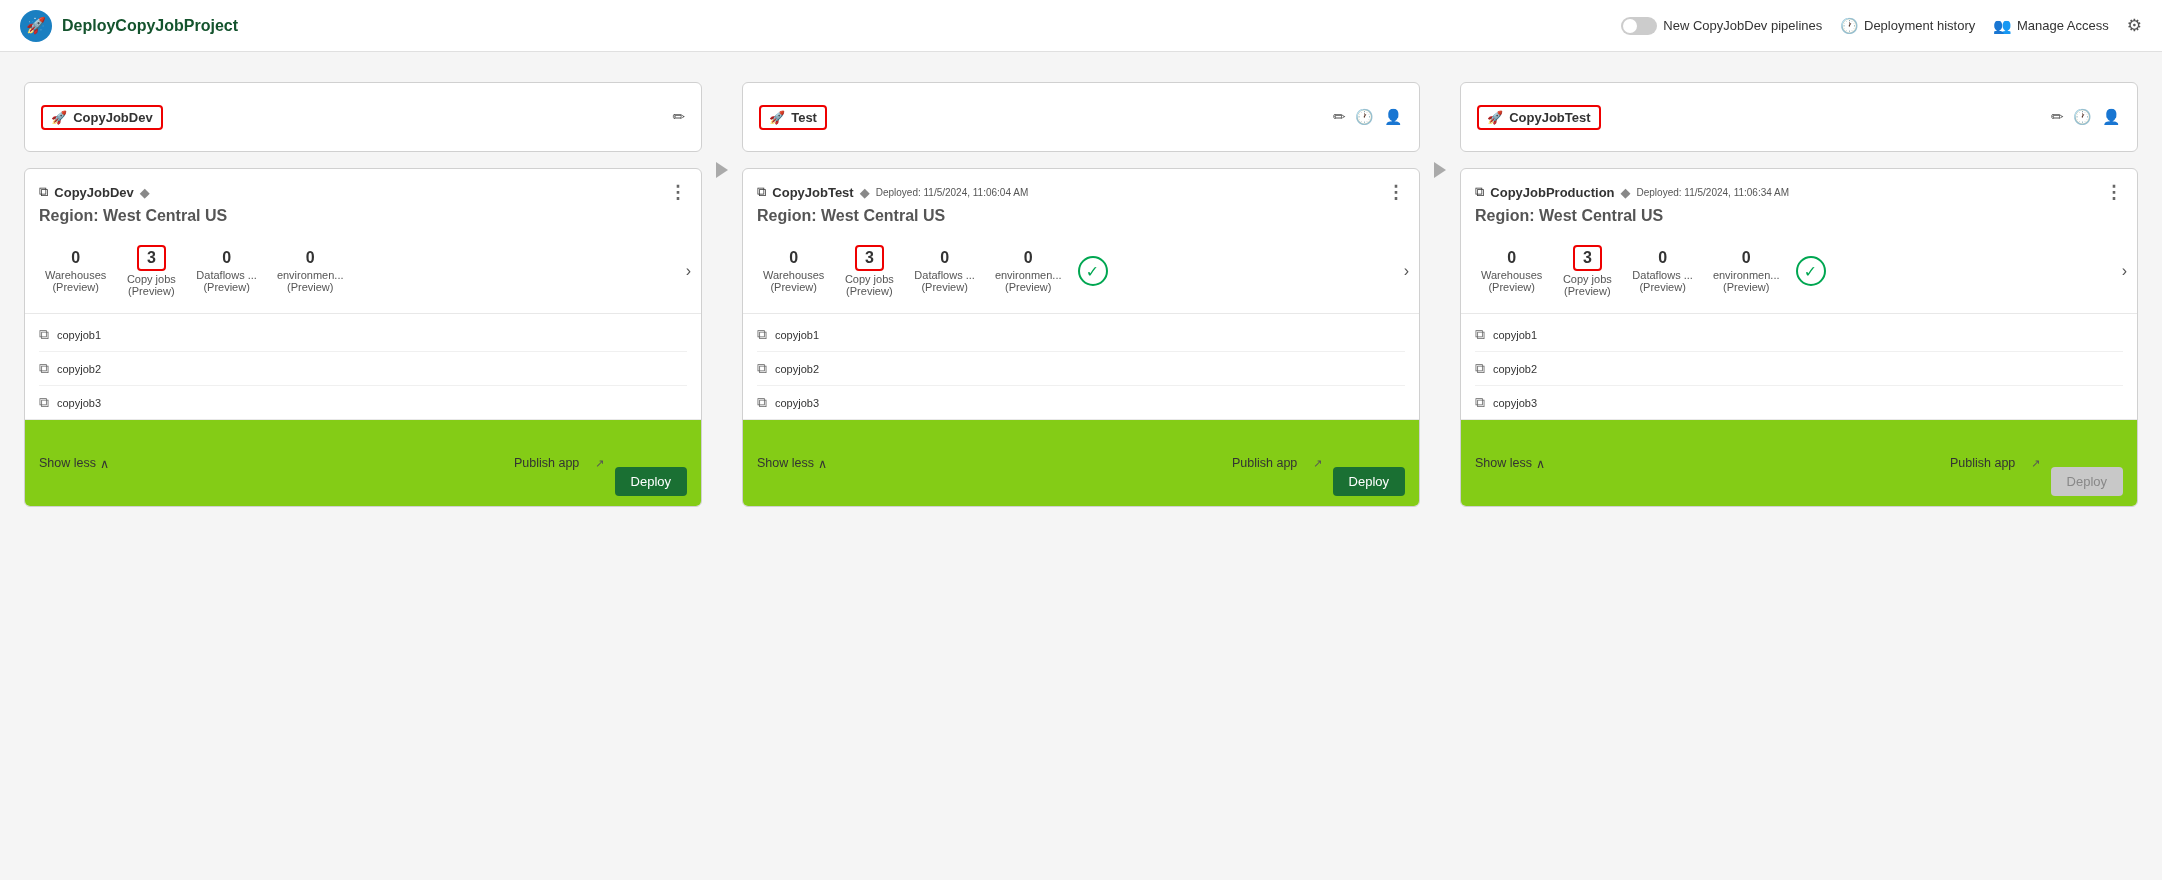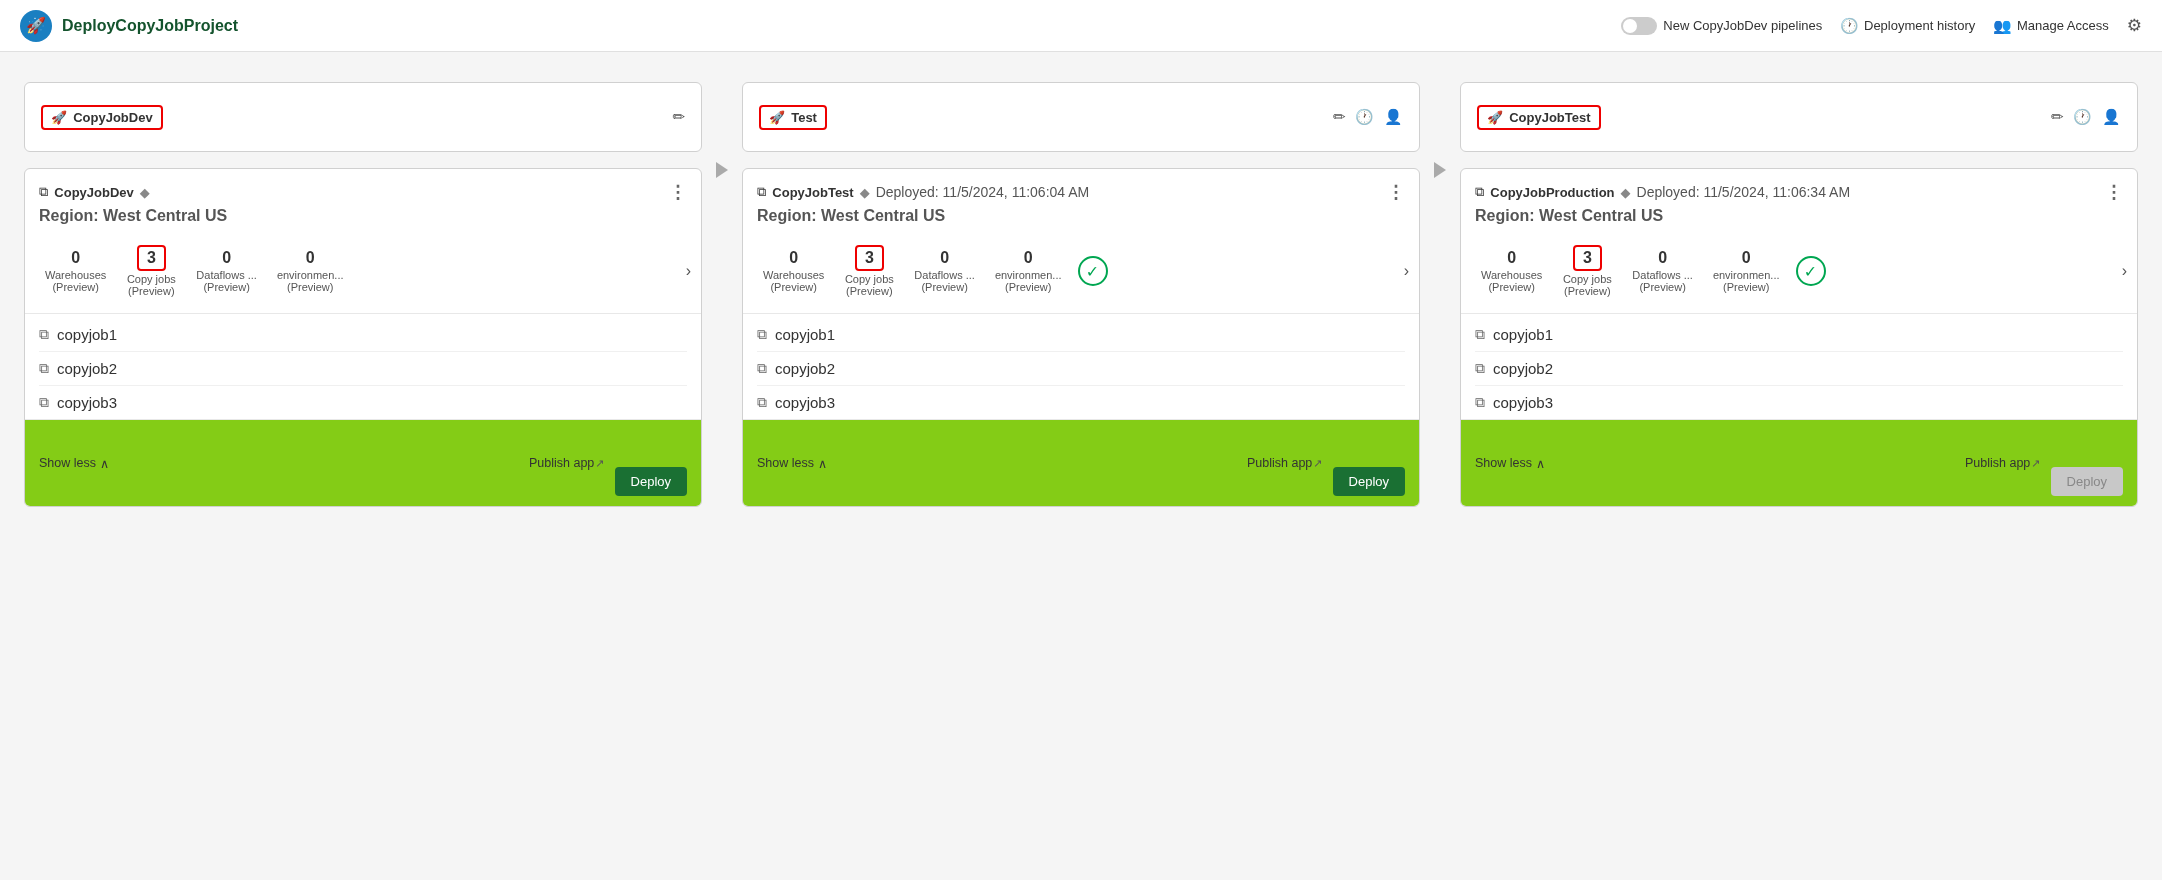--- a/index.html
+++ b/index.html
@@ -167,21 +167,21 @@
       display: flex;
       align-items: center;
       gap: 6px;
       flex-wrap: wrap;
     }
     .stage-card-title {
       font-weight: 600;
       font-size: 13px;
     }
     .deploy-info {
-      font-size: 14px;
+      font-size: 10px;
       color: #555;
     }
     .more-icon {
       cursor: pointer;
       color: #666;
       font-size: 18px;
       font-weight: bold;
     }
     .region-text {
       font-size: 16px;
@@ -257,21 +257,21 @@
       gap: 8px;
       padding: 8px 0;
       border-bottom: 1px solid #f0f0f0;
     }
     .list-item-row:last-child { border-bottom: none; }
     .item-icon {
       font-size: 14px;
       color: #666;
     }
     .item-name {
-      font-size: 15px;
+      font-size: 11px;
       color: #333;
       text-align: right;
     }
     .card-footer {
       display: flex;
       align-items: center;
       justify-content: space-between;
       padding: 10px 14px;
       background: #84cc16;
       border-top: 1px solid #e8e8e8;
@@ -287,21 +287,21 @@
       border: none;
     }
     .footer-right {
       display: flex;
       align-items: center;
       gap: 10px;
     }
     .publish-btn {
       display: flex;
       align-items: center;
-      gap: 1px;
+      gap: 16px;
       background: none;
       border: none;
       color: #333;
       cursor: pointer;
       font-size: 12.5px;
     }
     .publish-btn .ext-icon {
       font-size: 11px;
       color: #555;
     }

